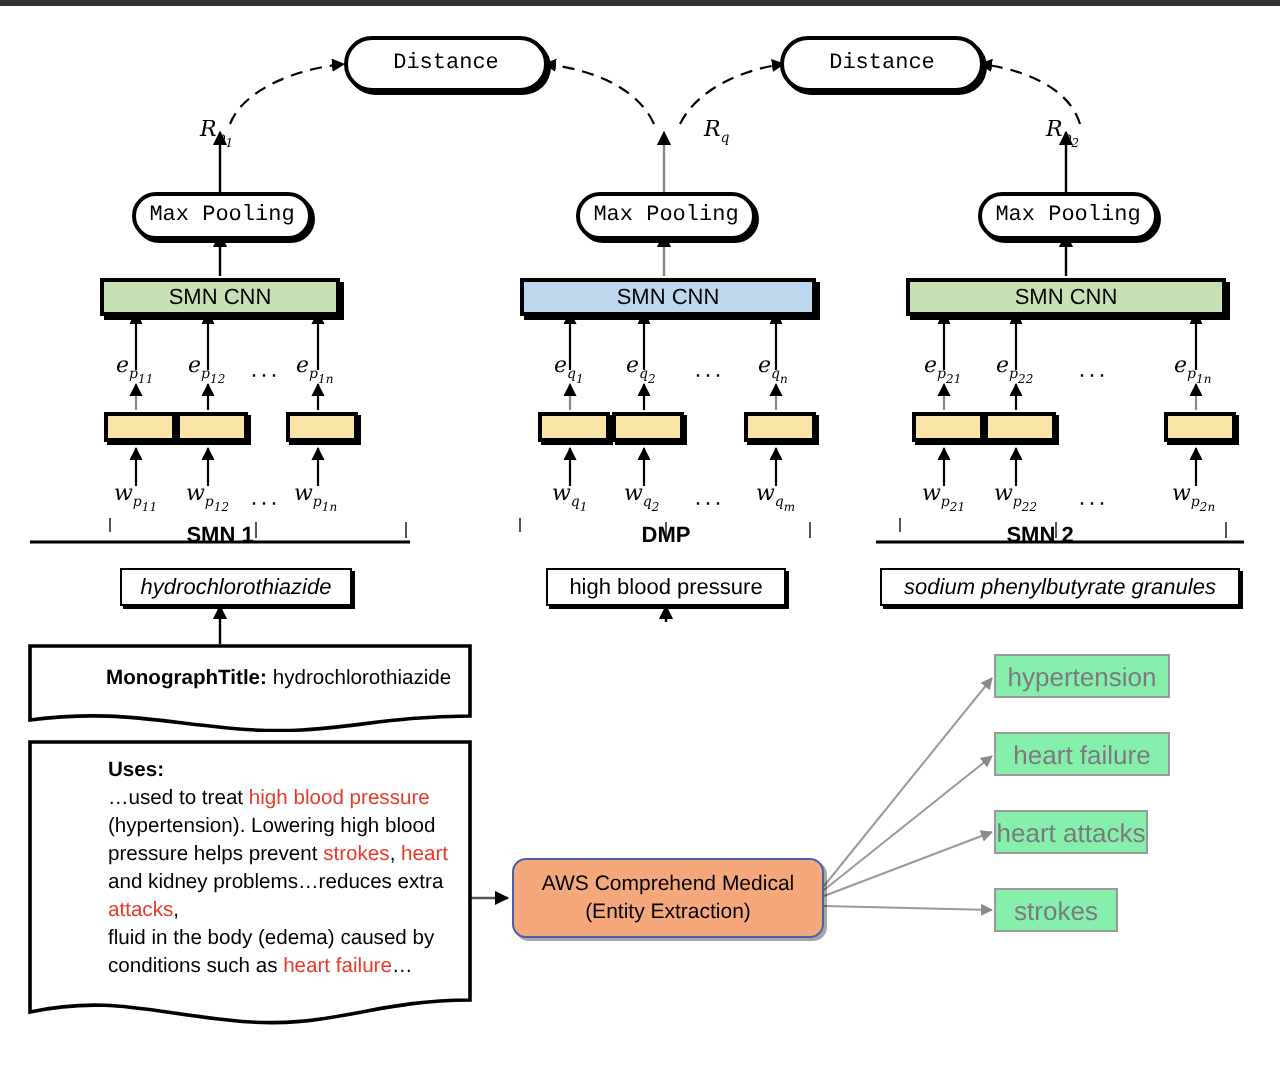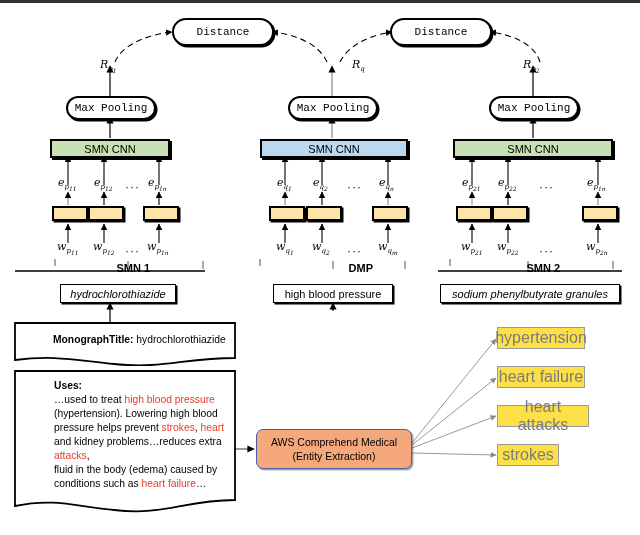--- a/index.html
+++ b/index.html
@@ -19,28 +19,28 @@
   .cnn-blue{background:#bdd7ee;}
 
   
   .embox{border:2px solid #000;background:#fce5a8;box-shadow:1.5px 1.5px 0 #000;}
 
   
   .rectbox{border:1.6px solid #000;background:#fff;font-size:11px;box-shadow:1.5px 1.5px 0 #000;}
   .ital{font-style:italic;}
 
   
-  .entbox{border:1.6px solid #9a9a9a;background:#fde047;color:#7b7b7b;font-size:16px;}
+  .entbox{border:1.6px solid #9a9a9a;background:#86efac;color:#7b7b7b;font-size:13px;}
 
   
   .awsbox{border:1.6px solid #4a5ea8;border-radius:7px;background:#f4a87c;font-size:10.5px;
           line-height:1.35;flex-direction:column;box-shadow:1.5px 1.5px 0 rgba(0,0,0,.35);}
 
   
-  .glabel{position:absolute;font-size:11px;font-weight:bold;text-align:right;color:#000;}
+  .glabel{position:absolute;font-size:11px;font-weight:bold;text-align:center;color:#000;}
 
   
   .math{position:absolute;font-family:"DejaVu Serif",serif;font-style:italic;font-size:11px;color:#000;white-space:nowrap;}
   .math sub{font-size:7px;font-style:italic;}
   .math sub sub{font-size:6px;}
   .dots{position:absolute;font-size:12px;color:#000;letter-spacing:1px;}
 
   
   .docbox{position:absolute;}
   .docbox .txt{position:absolute;left:0;top:0;box-sizing:border-box;padding-left:29px;}
@@ -267,19 +267,19 @@
     <span>AWS Comprehend Medical</span>
     <span>(Entity Extraction)</span>
   </div>
 
   <div class="node entbox" style="left:497px;top:327px;width:88px;height:22px;">
     <span>hypertension</span>
   </div>
   <div class="node entbox" style="left:497px;top:366px;width:88px;height:22px;">
     <span>heart failure</span>
   </div>
-  <div class="node entbox" style="left:497px;top:405px;width:92px;height:22px;justify-content:flex-end;">
+  <div class="node entbox" style="left:497px;top:405px;width:77px;height:22px;">
     <span>heart attacks</span>
   </div>
   <div class="node entbox" style="left:497px;top:444px;width:62px;height:22px;">
     <span>strokes</span>
   </div>
 </div>
 
 </body></html>

